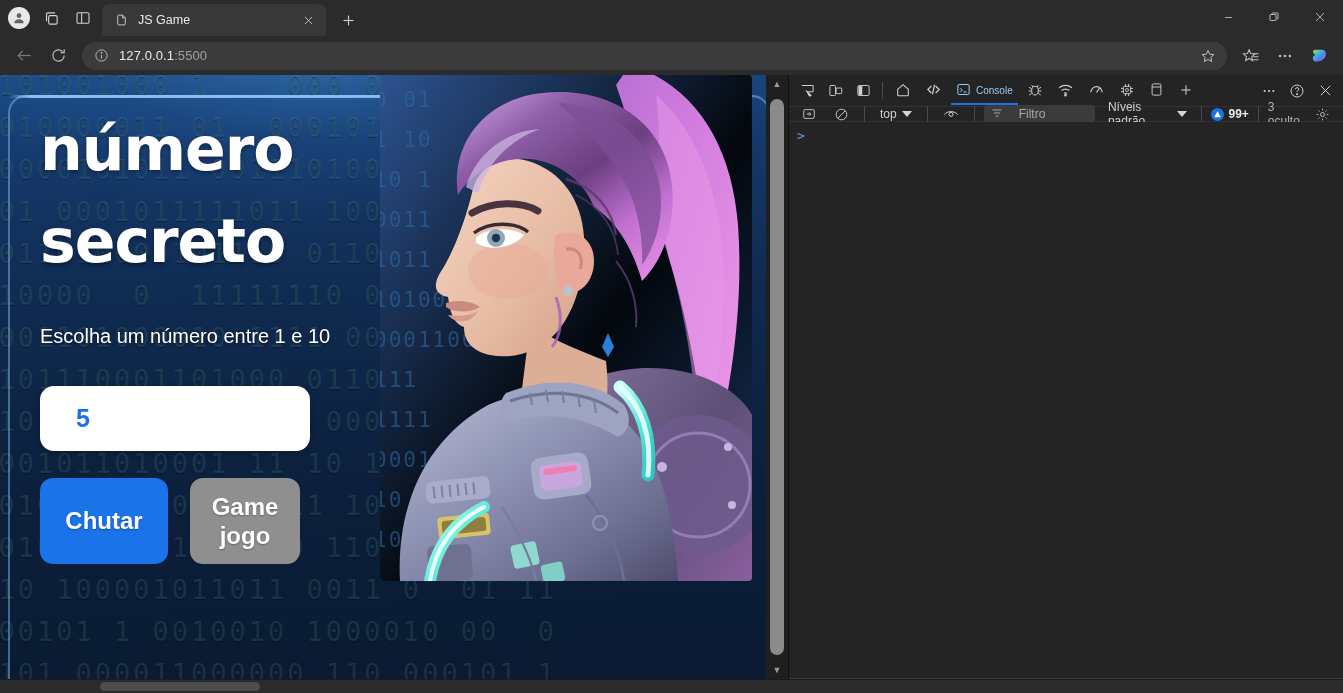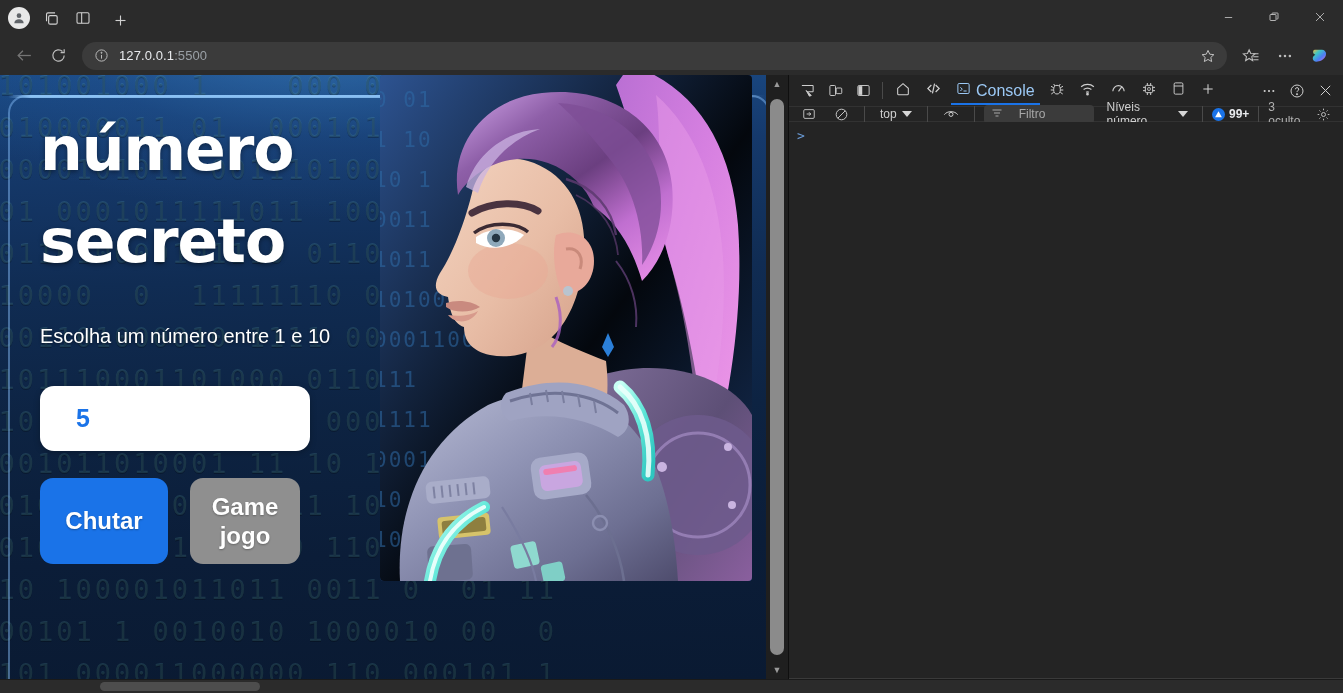--- a/index.html
+++ b/index.html
@@ -162,21 +162,21 @@
     height: 31px; display: flex; align-items: center; gap: 0px; padding: 0 4px;
     background: #242424; flex: none;
   }
   .dt-icon {
     width: 28px; height: 26px; display:flex; align-items:center; justify-content:center;
     color: #cfcfcf; border-radius: 3px; flex:none;
   }
   .dt-sep { width: 1px; height: 17px; background: #4a4a4a; margin: 0 5px; flex:none; }
   .dt-tab {
     height: 29px; display: flex; align-items: center; gap: 5px; padding: 0 7px;
-    color: #cfcfcf; font-size: 16px; border-radius: 3px; position: relative; flex:none;
+    color: #cfcfcf; font-size: 10px; border-radius: 3px; position: relative; flex:none;
   }
   .dt-tab.active { color: #9cc9f5; }
   .dt-tab.active::after {
     content:''; position: absolute; left: 2px; right: 2px; bottom: 0; height: 2px; background: #1a73e8;
   }
   .dt-spacer { flex: 1; }
 
   .dt-filterbar {
     height: 16px; display: flex; align-items: center; padding: 0 6px; gap: 4px;
     background: #242424; border-top: 1px solid #323232; border-bottom: 1px solid #323232; flex: none;
@@ -234,20 +234,35 @@
         </svg>
       </div>
       <div class="chrome-icon-btn">
         <svg width="16" height="16" viewBox="0 0 24 24" fill="none" stroke="currentColor" stroke-width="1.6">
           <rect x="3" y="4" width="18" height="16" rx="2"></rect>
             <line x1="10" y1="4" x2="10" y2="20"></line>
         </svg>
       </div>
     </div>
 
+    <div class="tab">
+      <span class="tab-favicon">
+        <svg width="13" height="14" viewBox="0 0 24 24" fill="none" stroke="currentColor" stroke-width="1.8">
+          <path d="M14 3H7a2 2 0 0 0-2 2v14a2 2 0 0 0 2 2h10a2 2 0 0 0 2-2V8z"></path>
+            <path d="M14 3v5h5"></path>
+        </svg>
+      </span>
+      <span class="tab-title">JS Game</span>
+      <span class="tab-close">
+        <svg width="11" height="11" viewBox="0 0 24 24" fill="none" stroke="currentColor" stroke-width="2">
+          <line x1="4" y1="4" x2="20" y2="20"></line>
+            <line x1="20" y1="4" x2="4" y2="20"></line>
+        </svg>
+      </span>
+    </div>
 
     <div class="newtab">
       <svg width="15" height="15" viewBox="0 0 24 24" fill="none" stroke="currentColor" stroke-width="1.8">
         <line x1="12" y1="4" x2="12" y2="20"></line>
           <line x1="4" y1="12" x2="20" y2="12"></line>
       </svg>
     </div>
 
     <div class="wincontrols">
       <div class="winbtn">
@@ -695,21 +710,21 @@
             <svg width="12" height="12" viewBox="0 0 24 24" stroke="currentColor" stroke-width="2">
               <line x1="3" y1="6" x2="21" y2="6"></line>
                 <line x1="6" y1="12" x2="18" y2="12"></line>
                 <line x1="9" y1="18" x2="15" y2="18"></line>
             </svg>
           </span>
           <span>Filtro</span>
         </div>
         <div class="dt-spacer"></div>
         <div class="dt-levels">
-          <span>Níveis número</span>
+          <span>Níveis padrão</span>
           <span class="caret"></span>
         </div>
         <div class="dt-sep"></div>
         <div class="dt-badge">
           <span class="dot">
             <svg width="9" height="9" viewBox="0 0 24 24" fill="#ffffff">
                 <path d="M12 3l9 16H3z"></path>
               </svg>
           </span>
           <span>99+</span>

